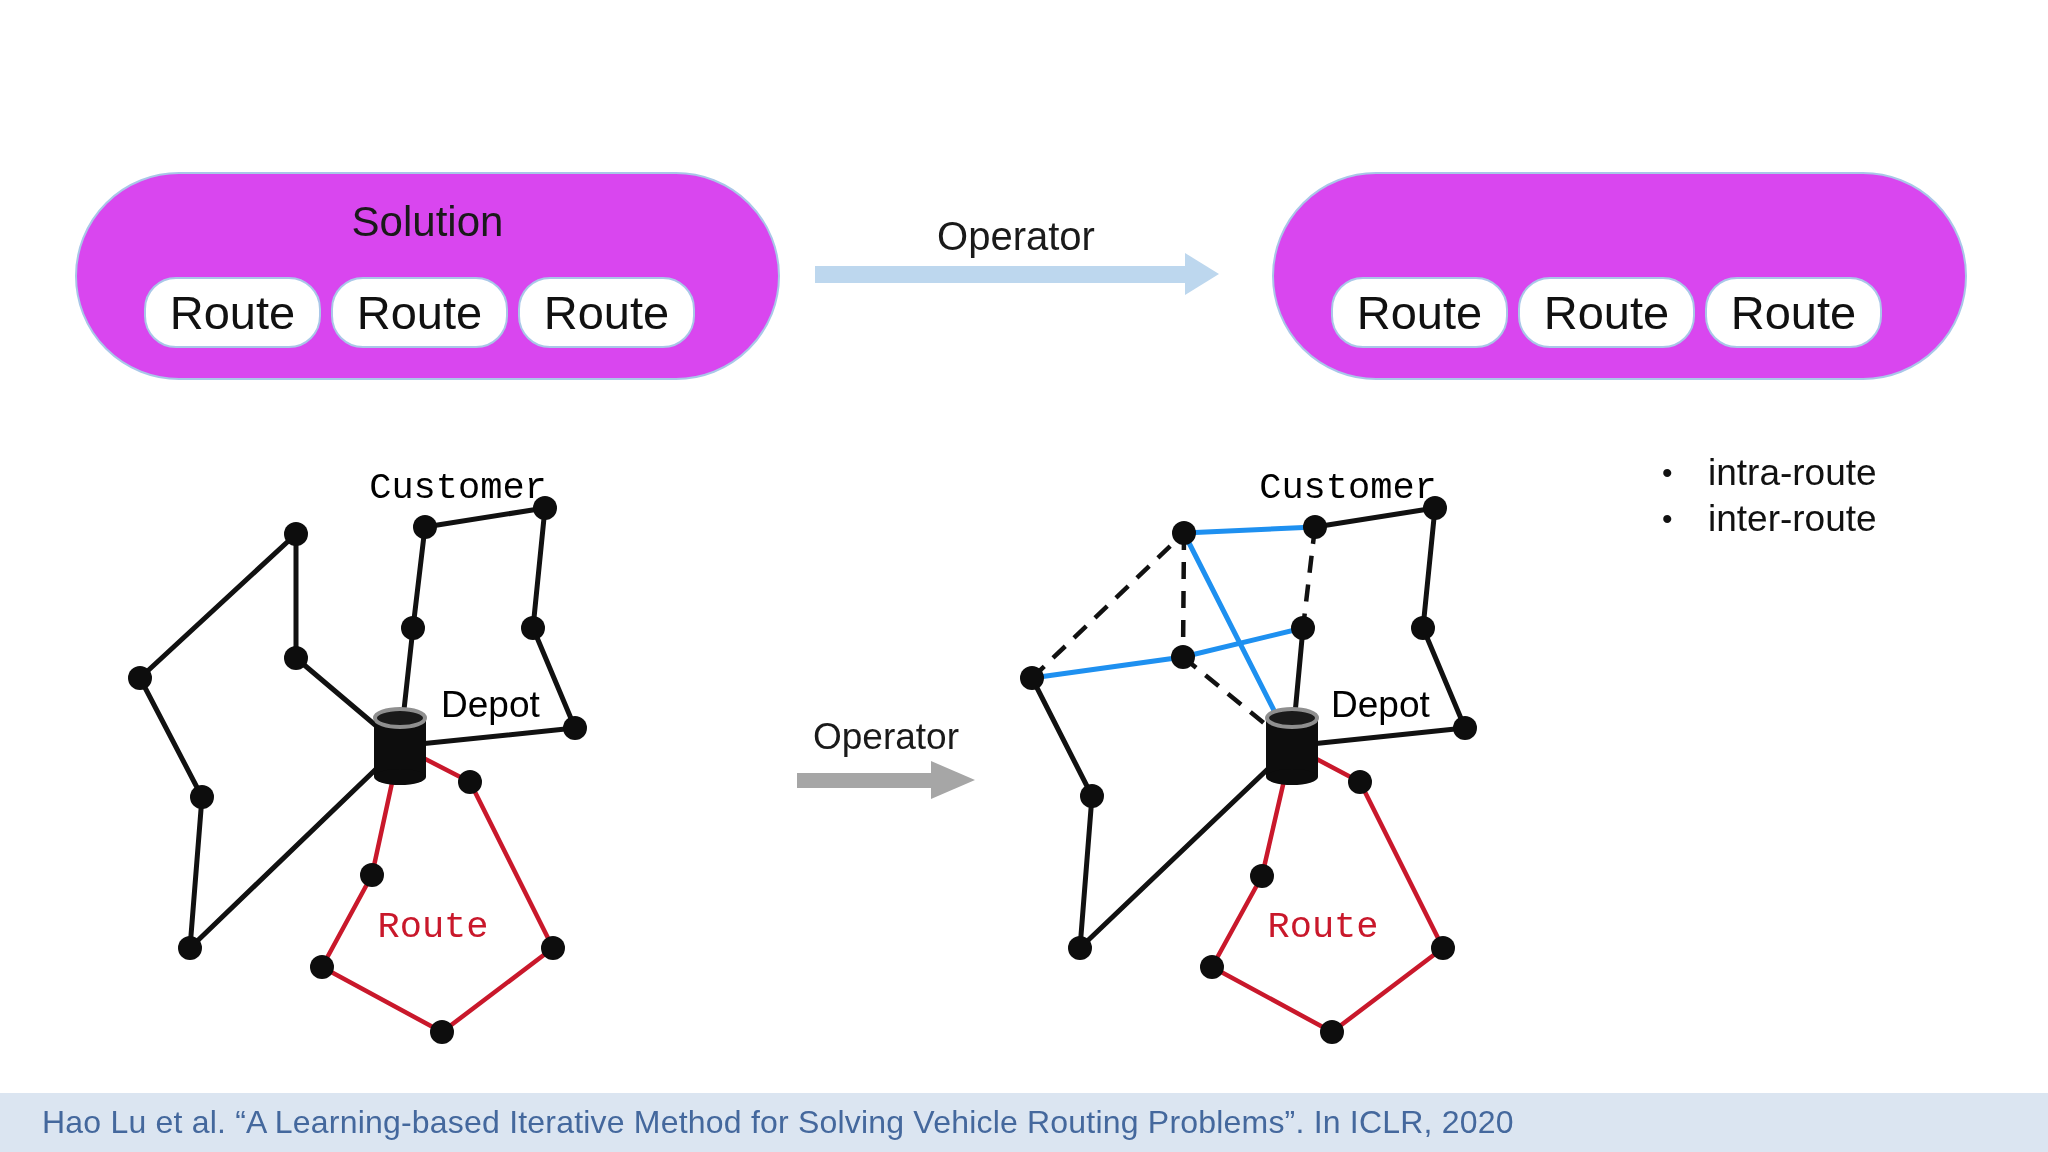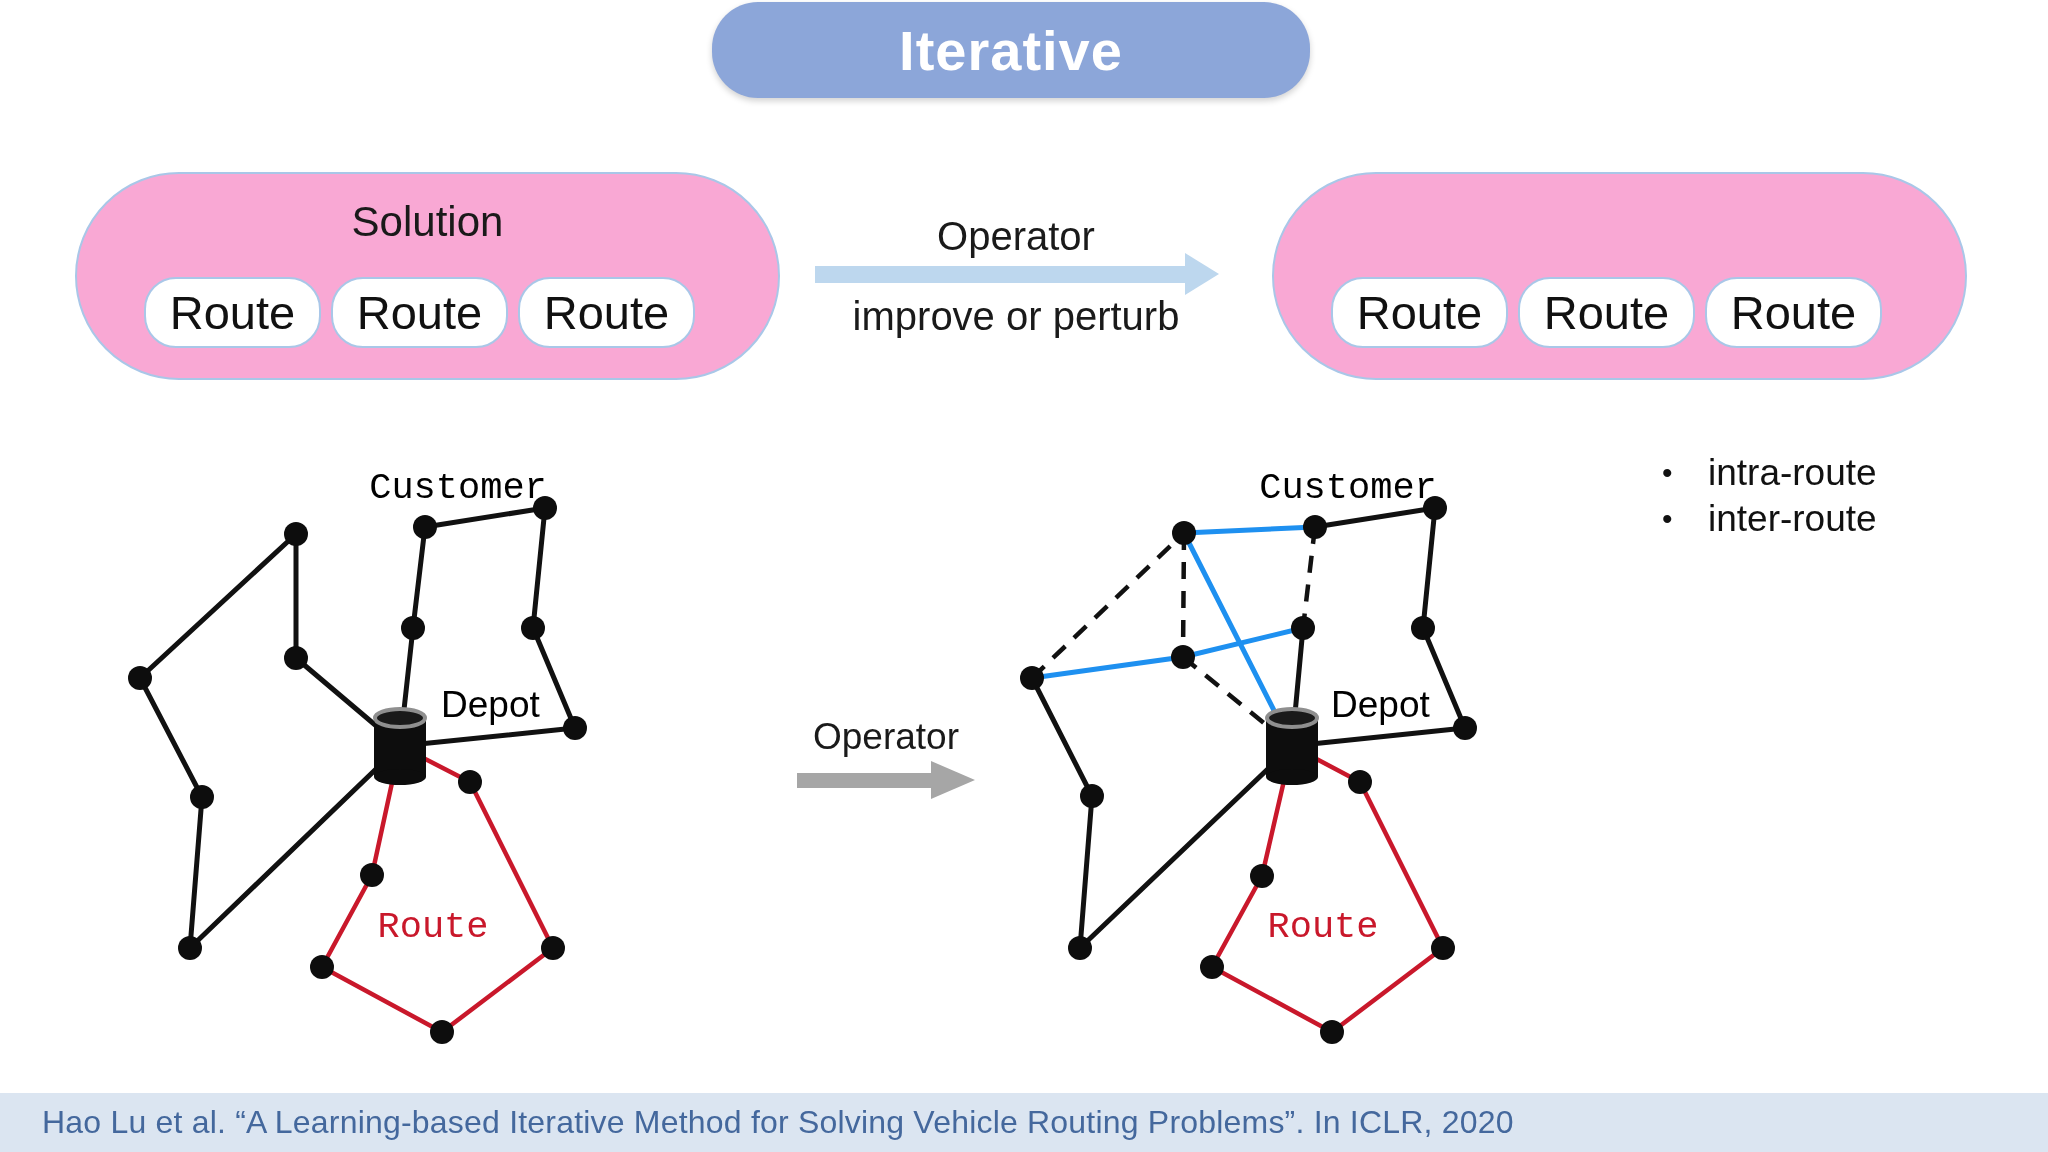--- a/index.html
+++ b/index.html
@@ -7,21 +7,21 @@
   .slide{position:relative;width:2048px;height:1152px;background:#fff;}
 
   
   .iterative-pill{position:absolute;left:712px;top:2px;width:598px;height:96px;
     background:var(--pill-blue);border-radius:46px;display:flex;align-items:center;justify-content:center;
     box-shadow:0 3px 6px rgba(0,0,0,.18);}
   .iterative-pill span{color:#fff;font-size:56px;font-weight:600;letter-spacing:1px;}
 
   
   .big-box{position:absolute;top:172px;height:208px;border:2px solid var(--box-border);
-    border-radius:104px;background:#f9a8d4;box-sizing:border-box;}
+    border-radius:104px;background:#d946ef;box-sizing:border-box;}
   .solution-box{left:75px;width:705px;}
   .new-solution-box{left:1272px;width:695px;}
   .box-title{position:absolute;left:0;right:0;top:24px;text-align:center;font-size:42px;color:#1a1a1a;}
   .route-pill{position:absolute;top:103px;width:177px;height:71px;border:2px solid var(--box-border);
     border-radius:32px;box-sizing:border-box;display:flex;align-items:center;justify-content:center;
     font-size:47px;color:#111;background:#fff;}
 
   
   .op-top-label{position:absolute;left:1016px;top:214px;transform:translateX(-50%);font-size:40px;color:#1a1a1a;white-space:nowrap;}
   .op-sub-label{position:absolute;left:1016px;top:294px;transform:translateX(-50%);font-size:40px;color:#1a1a1a;white-space:nowrap;}
@@ -125,37 +125,33 @@
         <circle class="node" cx="1262" cy="876" r="12"></circle>
       </g>
       <g>
         <rect x="1266" y="717" width="52" height="60" fill="#0d0d0d"></rect>
         <ellipse cx="1292" cy="777" rx="26" ry="8" fill="#0d0d0d"></ellipse>
         <ellipse cx="1292" cy="718" rx="25" ry="9" fill="#1a1a1a" stroke="#8f8f8f" stroke-width="4"></ellipse>
       </g>
     </g>
   </svg>
 
-  <div class="iterative-pill">
-    <span>Iterative</span>
-  </div>
 
   <div class="big-box solution-box">
     <div class="box-title">Solution</div>
     <div class="route-pill" style="left:67px;">Route</div>
     <div class="route-pill" style="left:254px;">Route</div>
     <div class="route-pill" style="left:441px;">Route</div>
   </div>
 
   <div class="op-top-label">Operator</div>
   <div class="arrow arrow-blue">
     <div class="bar"></div>
     <div class="head"></div>
   </div>
-  <div class="op-sub-label">improve or perturb</div>
 
   <div class="big-box new-solution-box">
     <div class="route-pill" style="left:57px;">Route</div>
     <div class="route-pill" style="left:244px;">Route</div>
     <div class="route-pill" style="left:431px;">Route</div>
   </div>
 
   <div class="glabel centered" style="left:458px;top:467px;">Customer</div>
   <div class="glabel" style="left:441px;top:684px;">Depot</div>
   <div class="glabel centered red" style="left:433px;top:906px;">Route</div>

